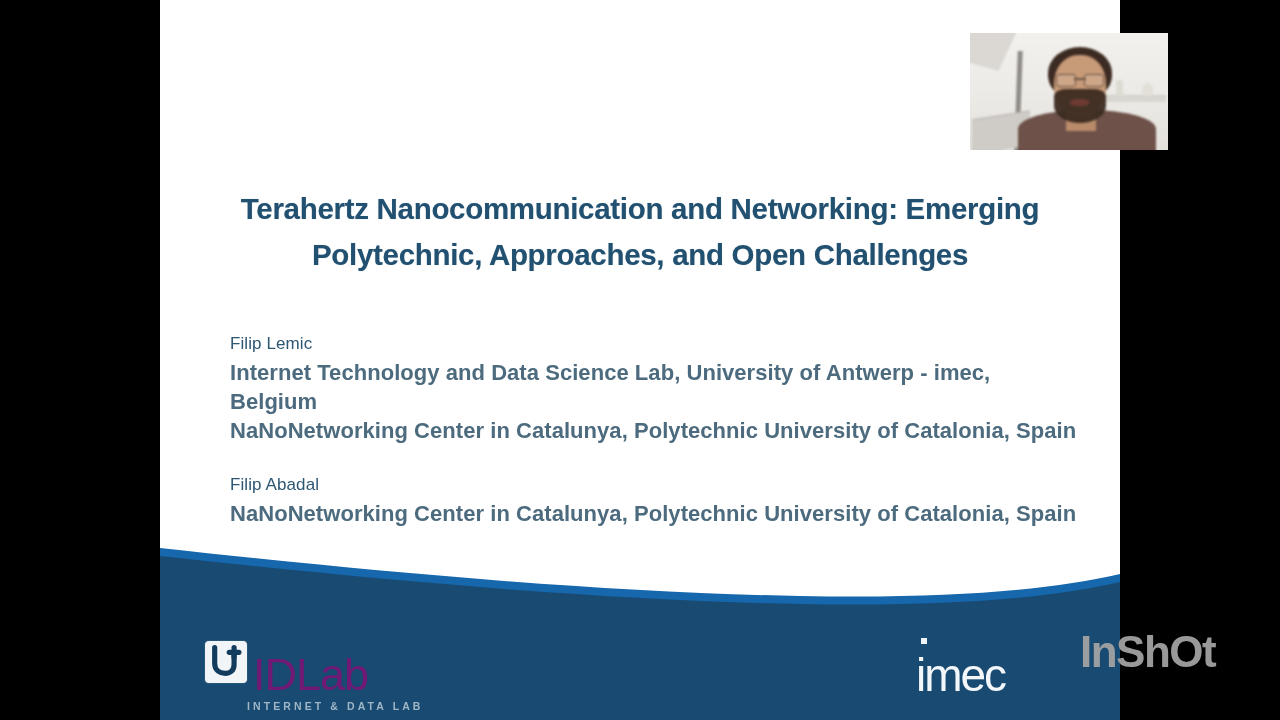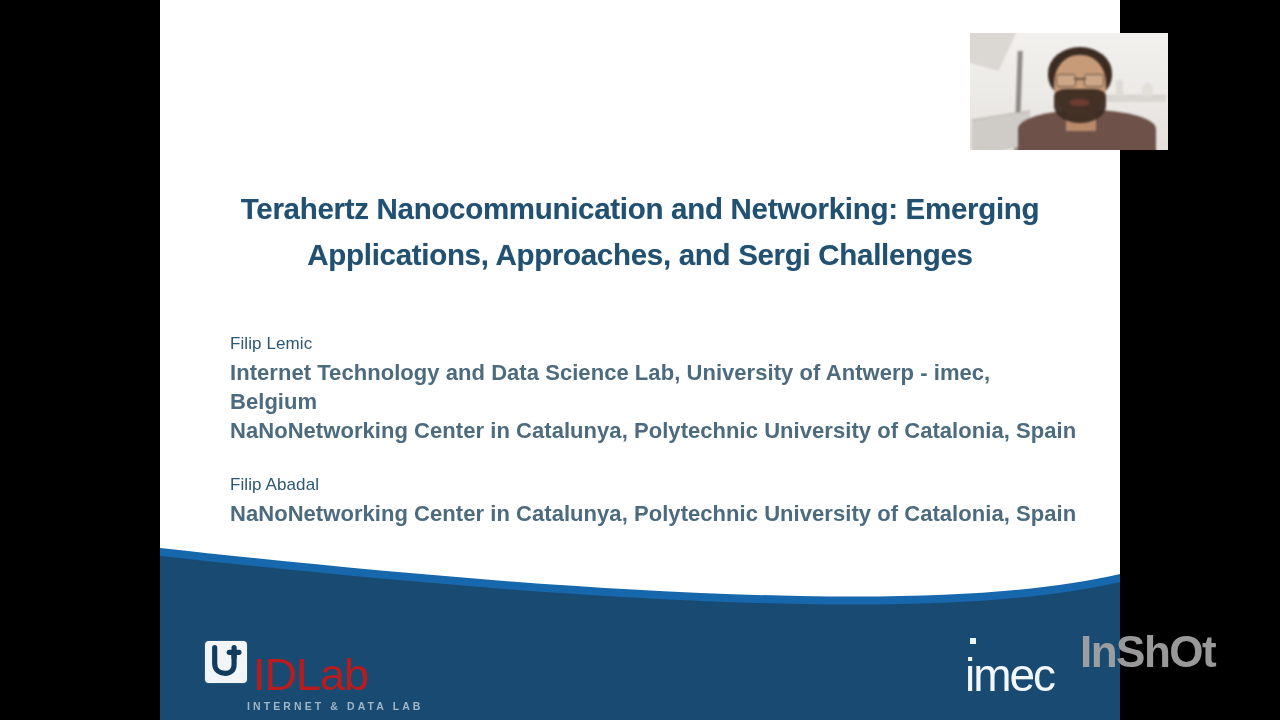--- a/index.html
+++ b/index.html
@@ -114,37 +114,37 @@
     display: flex;
     align-items: center;
     justify-content: center;
     margin-right: 6px;
     box-shadow: 0 0 2px rgba(255,255,255,0.25);
   }
   .idlab-word {
     font-size: 45px;
     line-height: 45px;
     font-weight: 300;
-    color: #b91c1c;
+    color: #701a75;
     letter-spacing: -1px;
     font-family: "Liberation Sans", sans-serif;
     margin-top: 26px;
   }
   .idlab-tag {
     font-size: 10.5px;
     letter-spacing: 3.1px;
     color: #9fb6c6;
     margin-top: 3px;
     margin-left: 42px;
     font-weight: bold;
   }
 
   .imec-logo {
     position: absolute;
-    left: 805px;
+    left: 756px;
     bottom: 22px;
     z-index: 5;
   }
   .imec-dot {
     position: absolute;
     left: 5px;
     top: -14px;
     width: 6px;
     height: 6px;
     background: #eef4f8;
@@ -312,21 +312,21 @@
 </style>
 </head>
 <body>
 
 <div id="stage">
 
   <div id="slide">
 
     <div class="slide-title">
       <div>Terahertz Nanocommunication and Networking: Emerging</div>
-      <div>Applications, Approaches, and Sergi Challenges</div>
+      <div>Polytechnic, Approaches, and Open Challenges</div>
     </div>
 
     <div class="authors">
 
       <div class="author-block">
         <div class="author-name">Filip Lemic</div>
         <div class="author-aff">Internet Technology and Data Science Lab, University of Antwerp - imec, Belgium</div>
         <div class="author-aff">NaNoNetworking Center in Catalunya, Polytechnic University of Catalonia, Spain</div>
       </div>
 

